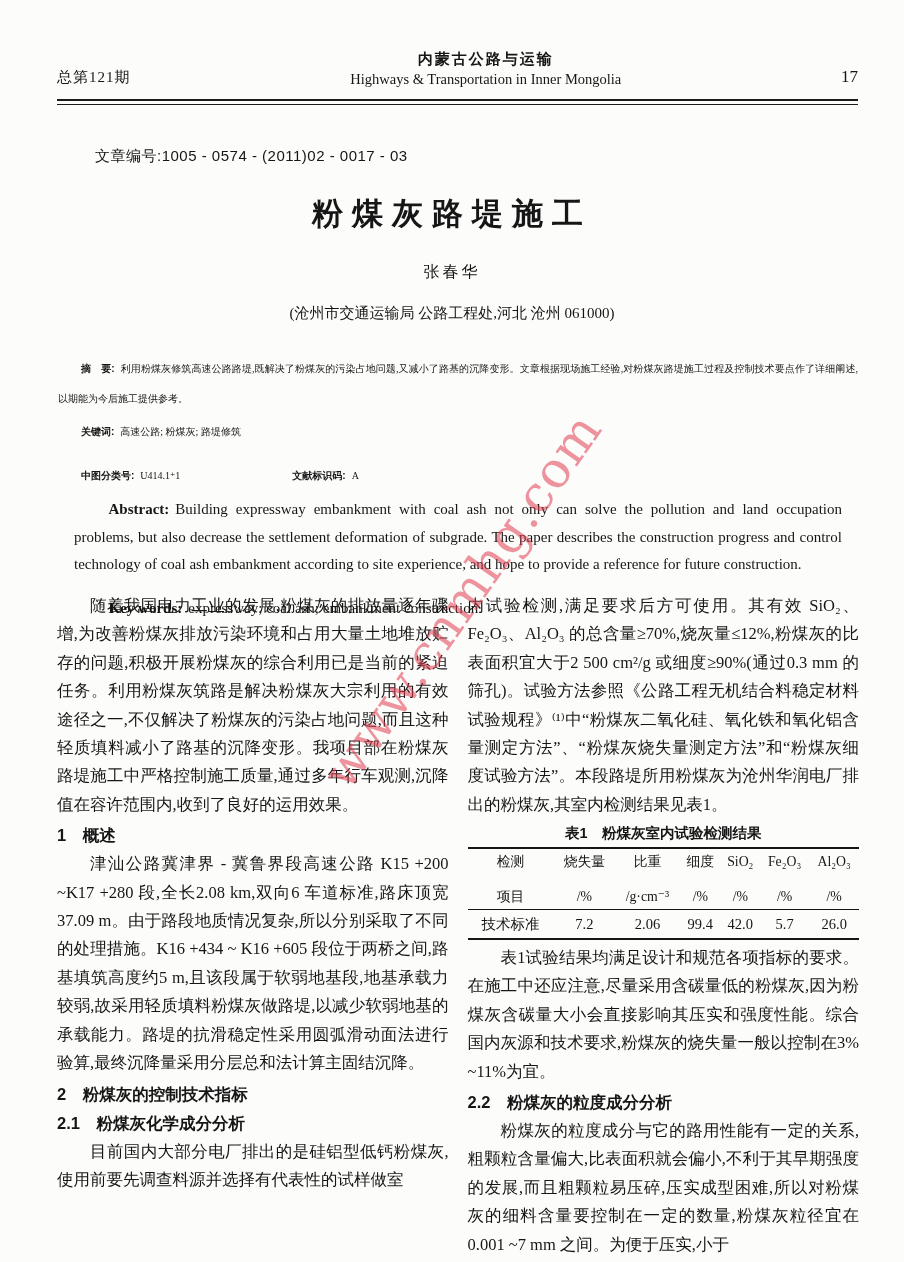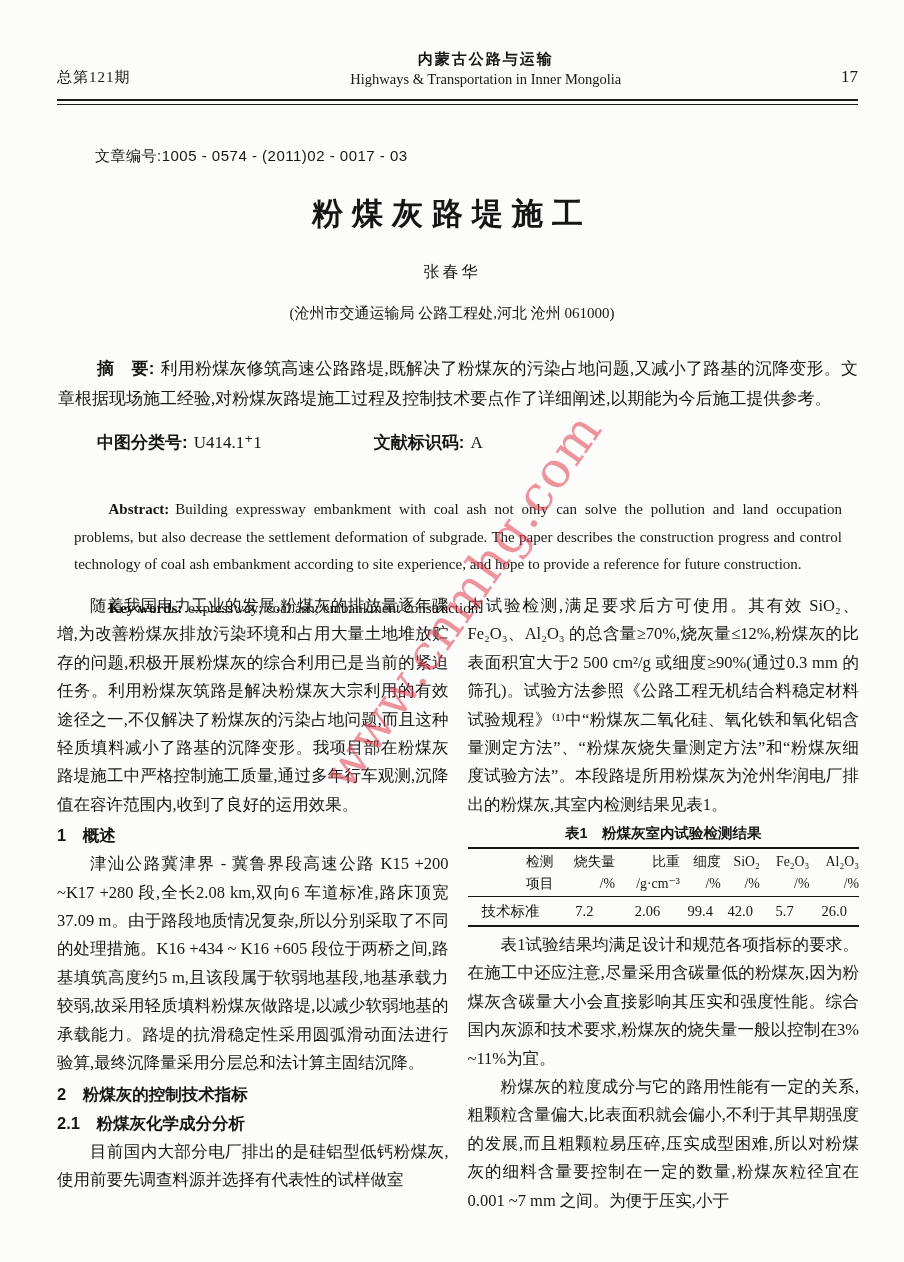--- a/index.html
+++ b/index.html
@@ -34,21 +34,21 @@
   }
   .title{
     position:absolute;top:193px;left:0;width:100%;text-align:center;
     font-size:31px;font-weight:bold;letter-spacing:9px;
     font-family:"Liberation Serif","DejaVu Serif",serif;
   }
   .author{position:absolute;top:262px;left:0;width:100%;text-align:center;font-size:16px;letter-spacing:3px;}
   .affil{position:absolute;top:304px;left:0;width:100%;text-align:center;font-size:15px;}
   
   .lbl{font-family:"Liberation Sans","DejaVu Sans",sans-serif;font-weight:bold;margin-right:6px;}
-  .abs-cn{position:absolute;top:354px;left:58px;width:800px;font-size:17px;line-height:30px;text-align:justify;}
+  .abs-cn{position:absolute;top:354px;left:58px;width:800px;font-size:10px;line-height:30px;text-align:justify;}
   .abs-cn p{margin:0;text-indent:2.3em;}
   .abs-cn .kwline{margin-top:3px;}
   .abs-cn .clcline{margin-top:14px;}
   .clc-gap{margin-left:112px;}
   .abs-en{position:absolute;top:480px;left:58px;width:800px;font-size:15px;line-height:27.5px;text-align:justify;}
   .abs-en p{margin:16px;text-indent:2.3em;}
   .abs-en .lbl-en{font-weight:bold;margin-right:6px;}
   .abs-en .kwline{margin-top:2px;}
   
   .columns{
@@ -67,23 +67,23 @@
   .tbl-caption{
     margin:4px 0 4px;text-align:center;
     font-family:"Liberation Sans","DejaVu Sans",sans-serif;
     font-weight:bold;font-size:14.5px;line-height:20px;
   }
   table.t1{
     width:100%;border-collapse:collapse;
     border-top:2px solid #161616;border-bottom:2px solid #161616;
     font-size:13.8px;line-height:1.3;margin-bottom:4px;
   }
-  table.t1 th{font-weight:normal;padding:4px 0 3px;border-bottom:1.5px solid #161616;text-align:right;}
+  table.t1 th{font-weight:normal;padding:4px 0 3px;border-bottom:1.5px solid #161616;text-align:center;}
   table.t1 td{padding:5px 0 4px;text-align:center;font-size:14.5px;}
-  table.t1 .l2{margin-top:4px;}
+  table.t1 .l2{margin-top:17px;}
   
   .watermark{
     position:absolute;left:212px;top:572px;width:500px;
     text-align:center;
     transform:rotate(-55deg);
     font-size:50px;letter-spacing:1px;
     color:rgba(224,60,80,0.55);
     font-family:"DejaVu Serif","Liberation Serif",serif;
     pointer-events:none;z-index:6;white-space:nowrap;
   }
@@ -103,20 +103,21 @@
   </div>
   <div class="hrule"></div>
 
   <div class="article-id">文章编号:1005 - 0574 - (2011)02 - 0017 - 03</div>
   <div class="title">粉煤灰路堤施工</div>
   <div class="author">张春华</div>
   <div class="affil">(沧州市交通运输局 公路工程处,河北 沧州 061000)</div>
 
   <div class="abs-cn">
     <p><span class="lbl">摘　要:</span><span>利用粉煤灰修筑高速公路路堤,既解决了粉煤灰的污染占地问题,又减小了路基的沉降变形。文章根据现场施工经验,对粉煤灰路堤施工过程及控制技术要点作了详细阐述,以期能为今后施工提供参考。</span></p>
+    <p class="kwline"><span class="lbl">关键词:</span><span>高速公路; 粉煤灰; 路堤修筑</span></p>
     <p class="clcline"><span class="lbl">中图分类号:</span><span>U414.1⁺1</span><span class="lbl clc-gap">文献标识码:</span><span>A</span></p>
   </div>
 
   <div class="abs-en">
     <p><span class="lbl-en">Abstract:</span><span>Building expressway embankment with coal ash not only can solve the pollution and land occupation problems, but also decrease the settlement deformation of subgrade. The paper describes the construction progress and control technology of coal ash embankment according to site experience, and hope to provide a reference for future construction.</span></p>
     <p class="kwline"><span class="lbl-en">Key words:</span><span>expressway; coal ash; embankment construction</span></p>
   </div>
 
   <div class="columns">
 
@@ -173,20 +174,21 @@
             <td>2.06</td>
             <td>99.4</td>
             <td>42.0</td>
             <td>5.7</td>
             <td>26.0</td>
           </tr>
         </tbody>
       </table>
 
       <p class="ind">表1试验结果均满足设计和规范各项指标的要求。在施工中还应注意,尽量采用含碳量低的粉煤灰,因为粉煤灰含碳量大小会直接影响其压实和强度性能。综合国内灰源和技术要求,粉煤灰的烧失量一般以控制在3% ~11%为宜。</p>
+      <h3 class="sec">2.2　粉煤灰的粒度成分分析</h3>
       <p class="ind">粉煤灰的粒度成分与它的路用性能有一定的关系,粗颗粒含量偏大,比表面积就会偏小,不利于其早期强度的发展,而且粗颗粒易压碎,压实成型困难,所以对粉煤灰的细料含量要控制在一定的数量,粉煤灰粒径宜在 0.001 ~7 mm 之间。为便于压实,小于</p>
     </div>
 
   </div>
 
   <div class="watermark">www.cnmhg.com</div>
 
 </div>
 
 </body></html>

